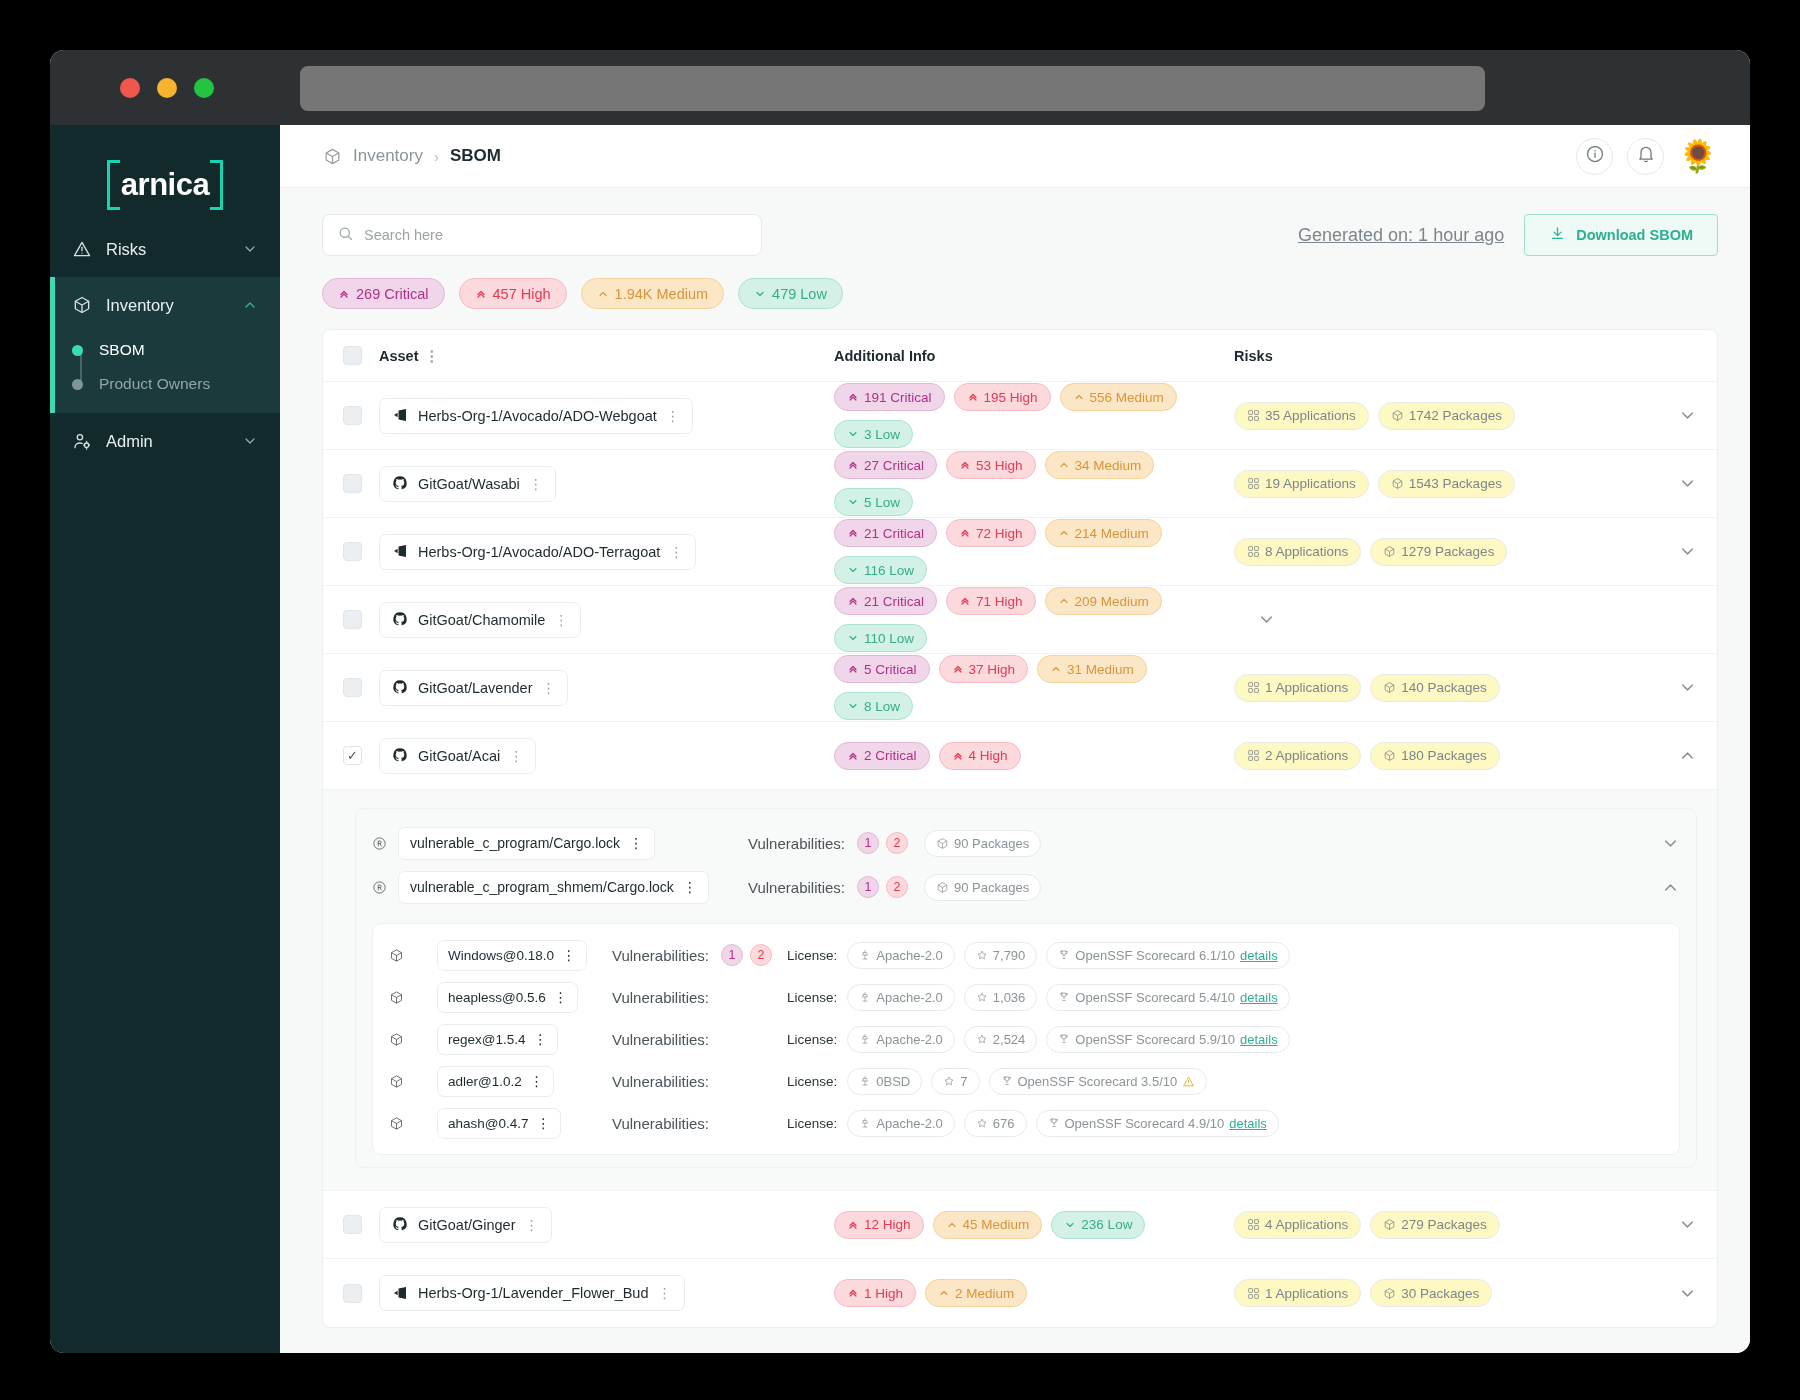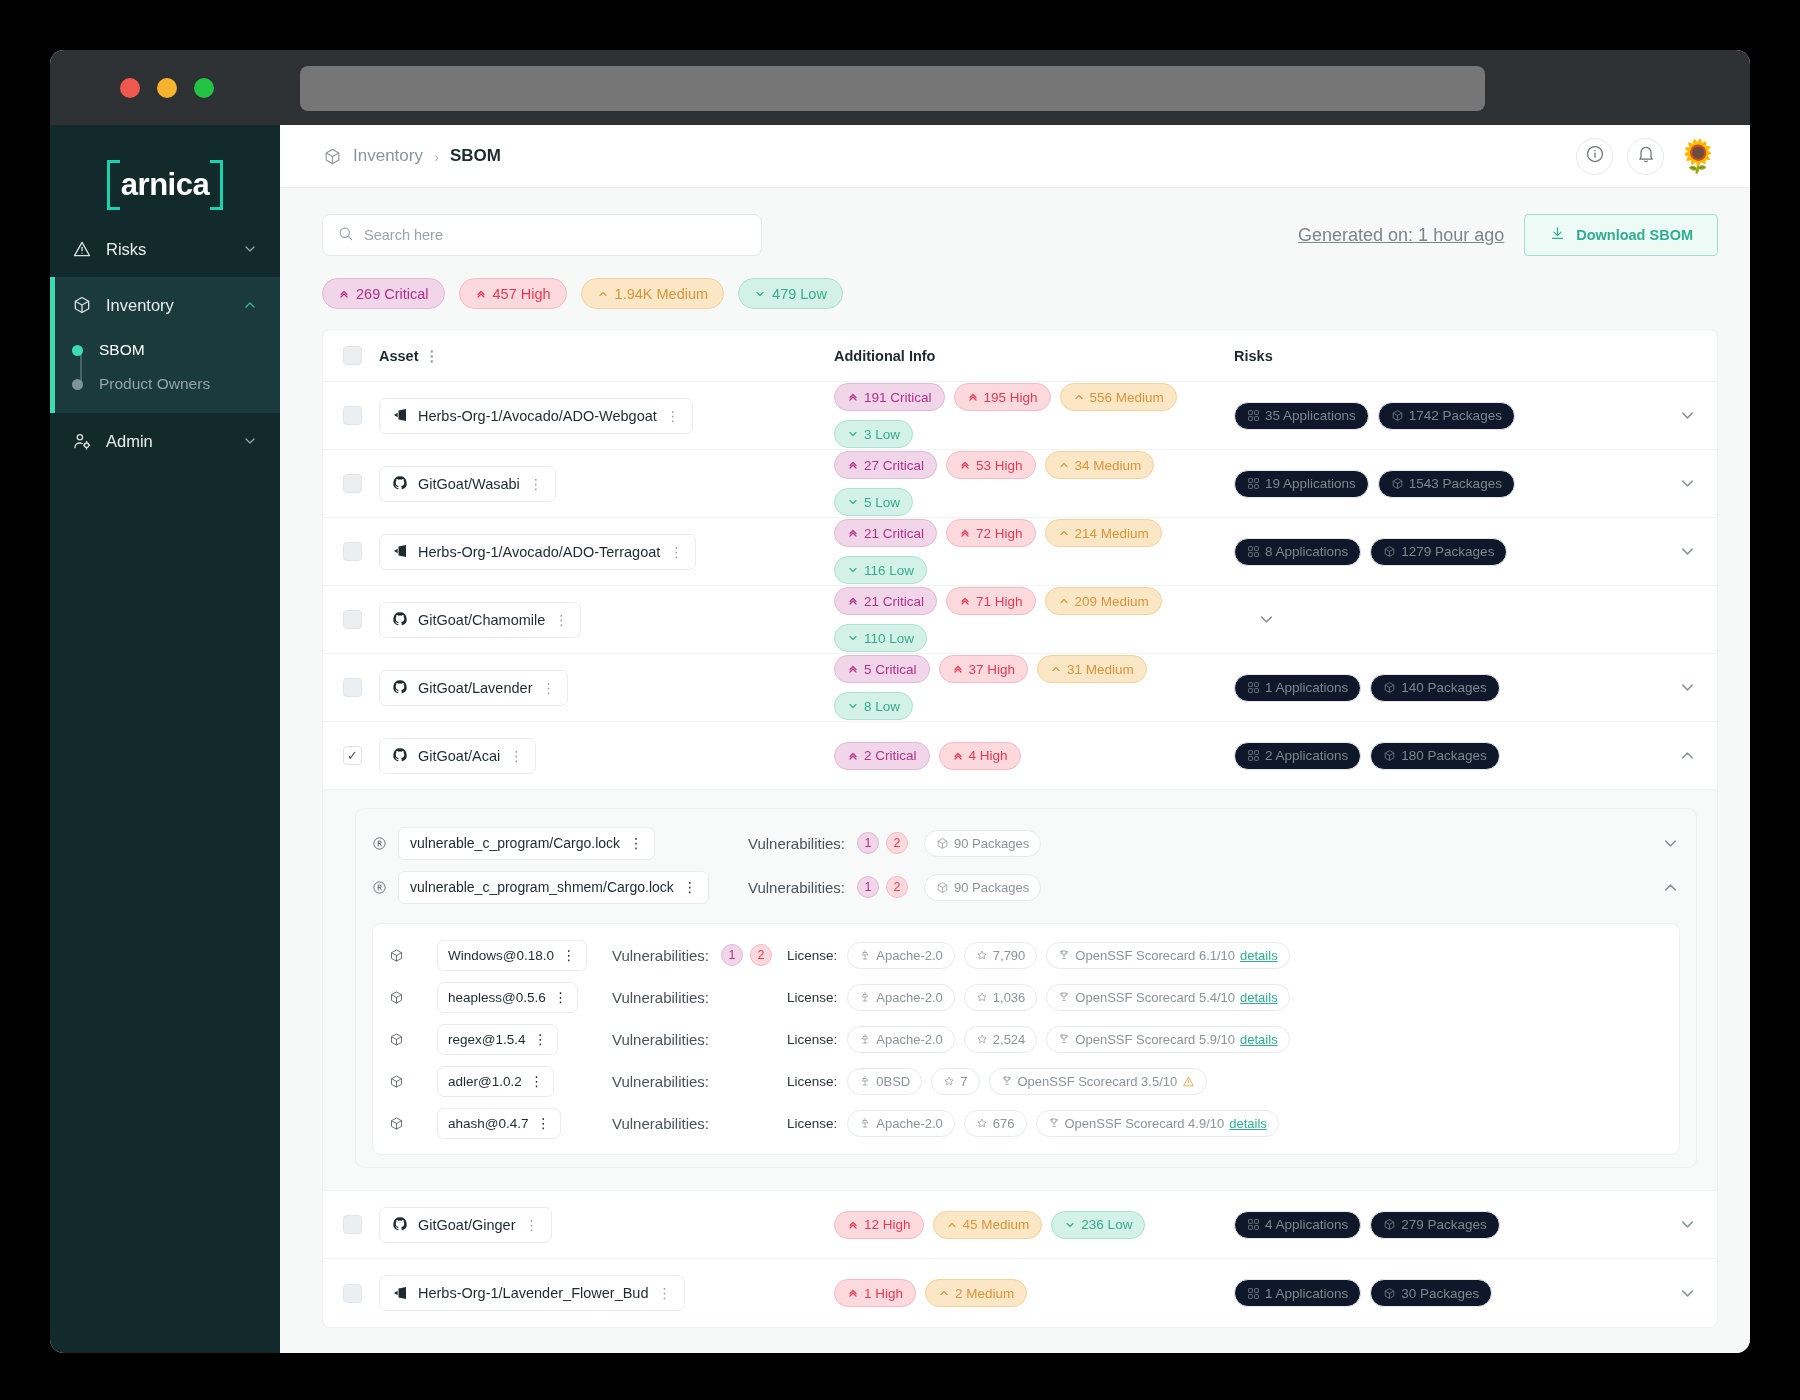--- a/index.html
+++ b/index.html
@@ -236,21 +236,21 @@
   .badges { display: flex; gap: 9px; flex-wrap: wrap; align-items: center; }
   .badge {
     display: inline-flex; align-items: center; gap: 5px;
     height: 28px; padding: 0 12px; border-radius: 14px; font-size: 13.5px;
     white-space: nowrap;
   }
   .badge.critical { background: #f0d6e8; border: 1px solid #e2b9d6; color: #b2308a; }
   .badge.high     { background: #fcd9dd; border: 1px solid #f8b9c1; color: #e43a53; }
   .badge.medium   { background: #fbe7c6; border: 1px solid #f3d39b; color: #d9953a; }
   .badge.low      { background: #d3f1e6; border: 1px solid #a9e3cf; color: #34ad8c; }
-  .badge.neutral  { background: #0f172a; border: 1px solid #e6eaeb; color: #7c868a; }
+  .badge.neutral  { background: #fef9c3; border: 1px solid #e6eaeb; color: #7c868a; }
 
   .chev-btn { cursor: pointer; color: #8b9499; display: flex; }
 
   
   .expanded {
     background: #f8fafa;
     border-bottom: 1px solid #f1f4f5;
     padding: 18px 20px 22px 32px;
   }
   .lvl2-card {

